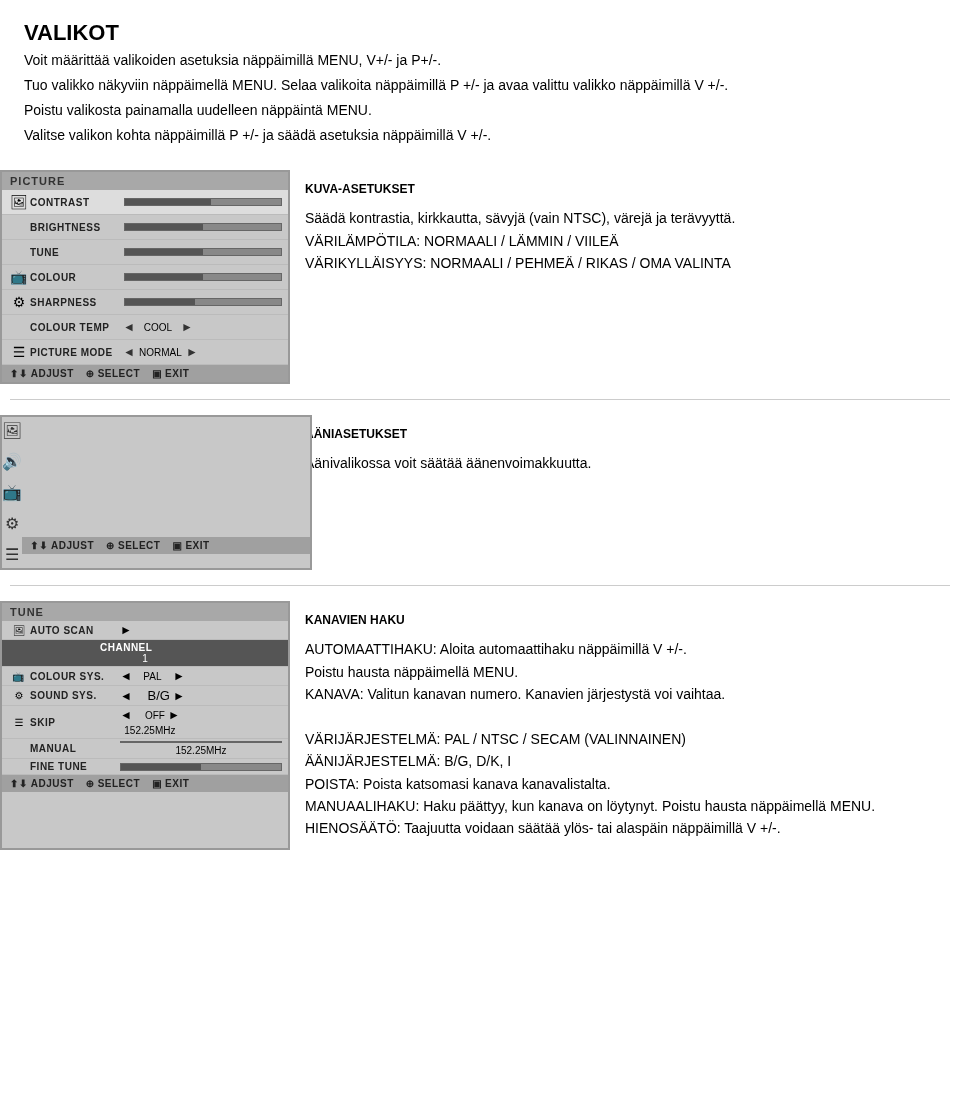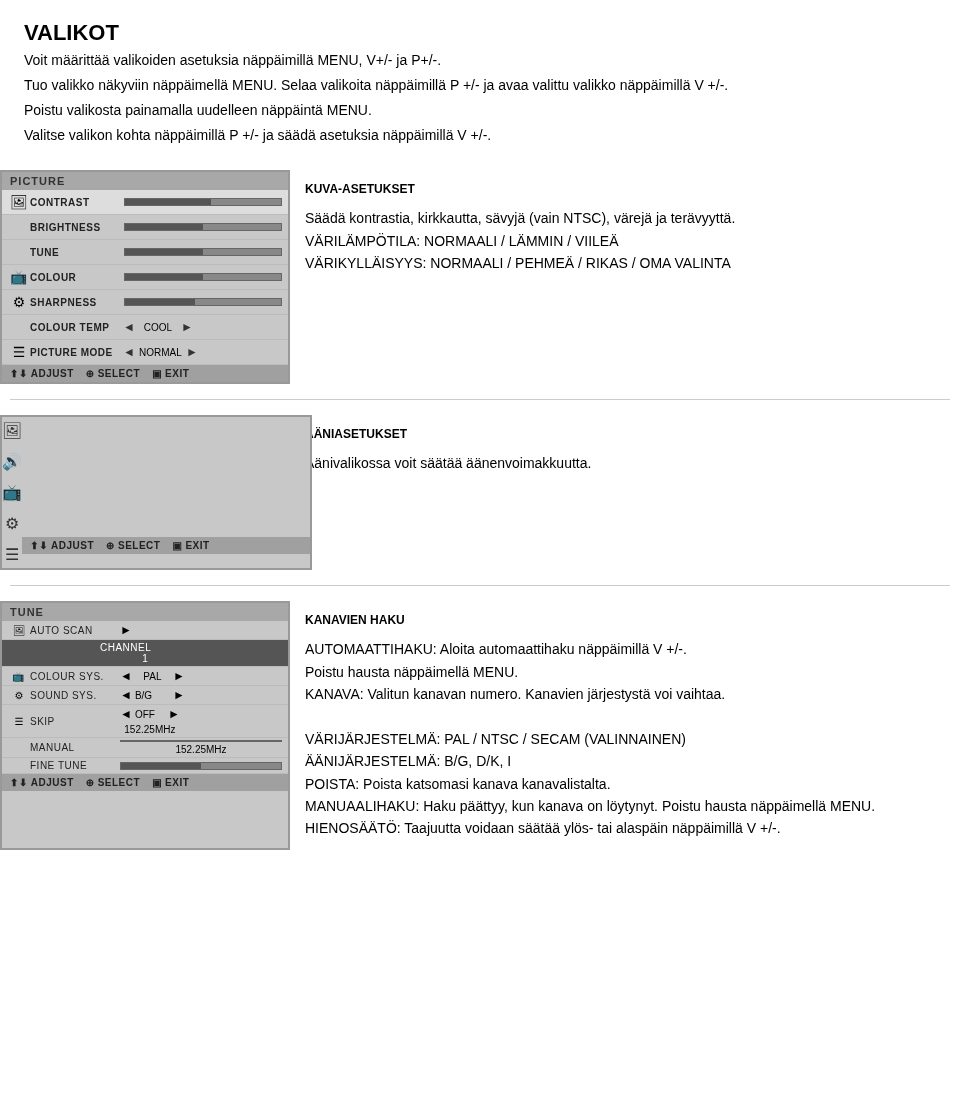--- a/index.html
+++ b/index.html
@@ -176,21 +176,21 @@
     .tune-row {
       display: flex;
       align-items: center;
       padding: 2px 6px;
       border-bottom: 1px solid #bbb;
       font-size: 10px;
     }
 
     .tune-label {
       width: 90px;
-      font-weight: normal;
+      font-weight: bold;
       letter-spacing: 0.5px;
       color: #222;
     }
 
     .tune-icon-col {
       width: 22px;
       display: flex;
       align-items: center;
       justify-content: center;
     }
@@ -397,32 +397,32 @@
           <span style="min-width:35px; text-align:center; font-size:10px;">PAL</span>
           <span style="font-size:12px;">►</span>
         </div>
       </div>
 
       <div class="tune-row">
         <div class="tune-icon-col">⚙</div>
         <div class="tune-label">SOUND SYS.</div>
         <div style="display:flex; align-items:center; gap:3px;">
           <span style="font-size:12px;">◄</span>
-          <span style="min-width:35px; text-align:left; font-size:10px;">B/G</span>
+          <span style="min-width:35px; text-align:right; font-size:13px;">B/G</span>
           <span style="font-size:12px;">►</span>
         </div>
       </div>
 
       <div class="tune-row">
         <div class="tune-icon-col">☰</div>
         <div class="tune-label">SKIP</div>
         <div style="display:flex; align-items:center; gap:3px; flex-direction:column;">
           <div style="display:flex; align-items:center; gap:3px;">
             <span style="font-size:12px;">◄</span>
-            <span style="font-size:10px; min-width:30px; text-align:left;">OFF</span>
+            <span style="font-size:10px; min-width:30px; text-align:right;">OFF</span>
             <span style="font-size:12px;">►</span>
           </div>
           <div style="font-size:10px; text-align:center;">152.25MHz</div>
         </div>
       </div>
 
       <div class="tune-row">
         <div class="tune-icon-col"></div>
         <div class="tune-label">MANUAL</div>
         <div style="flex:1; display:flex; flex-direction:column; gap:2px;">

